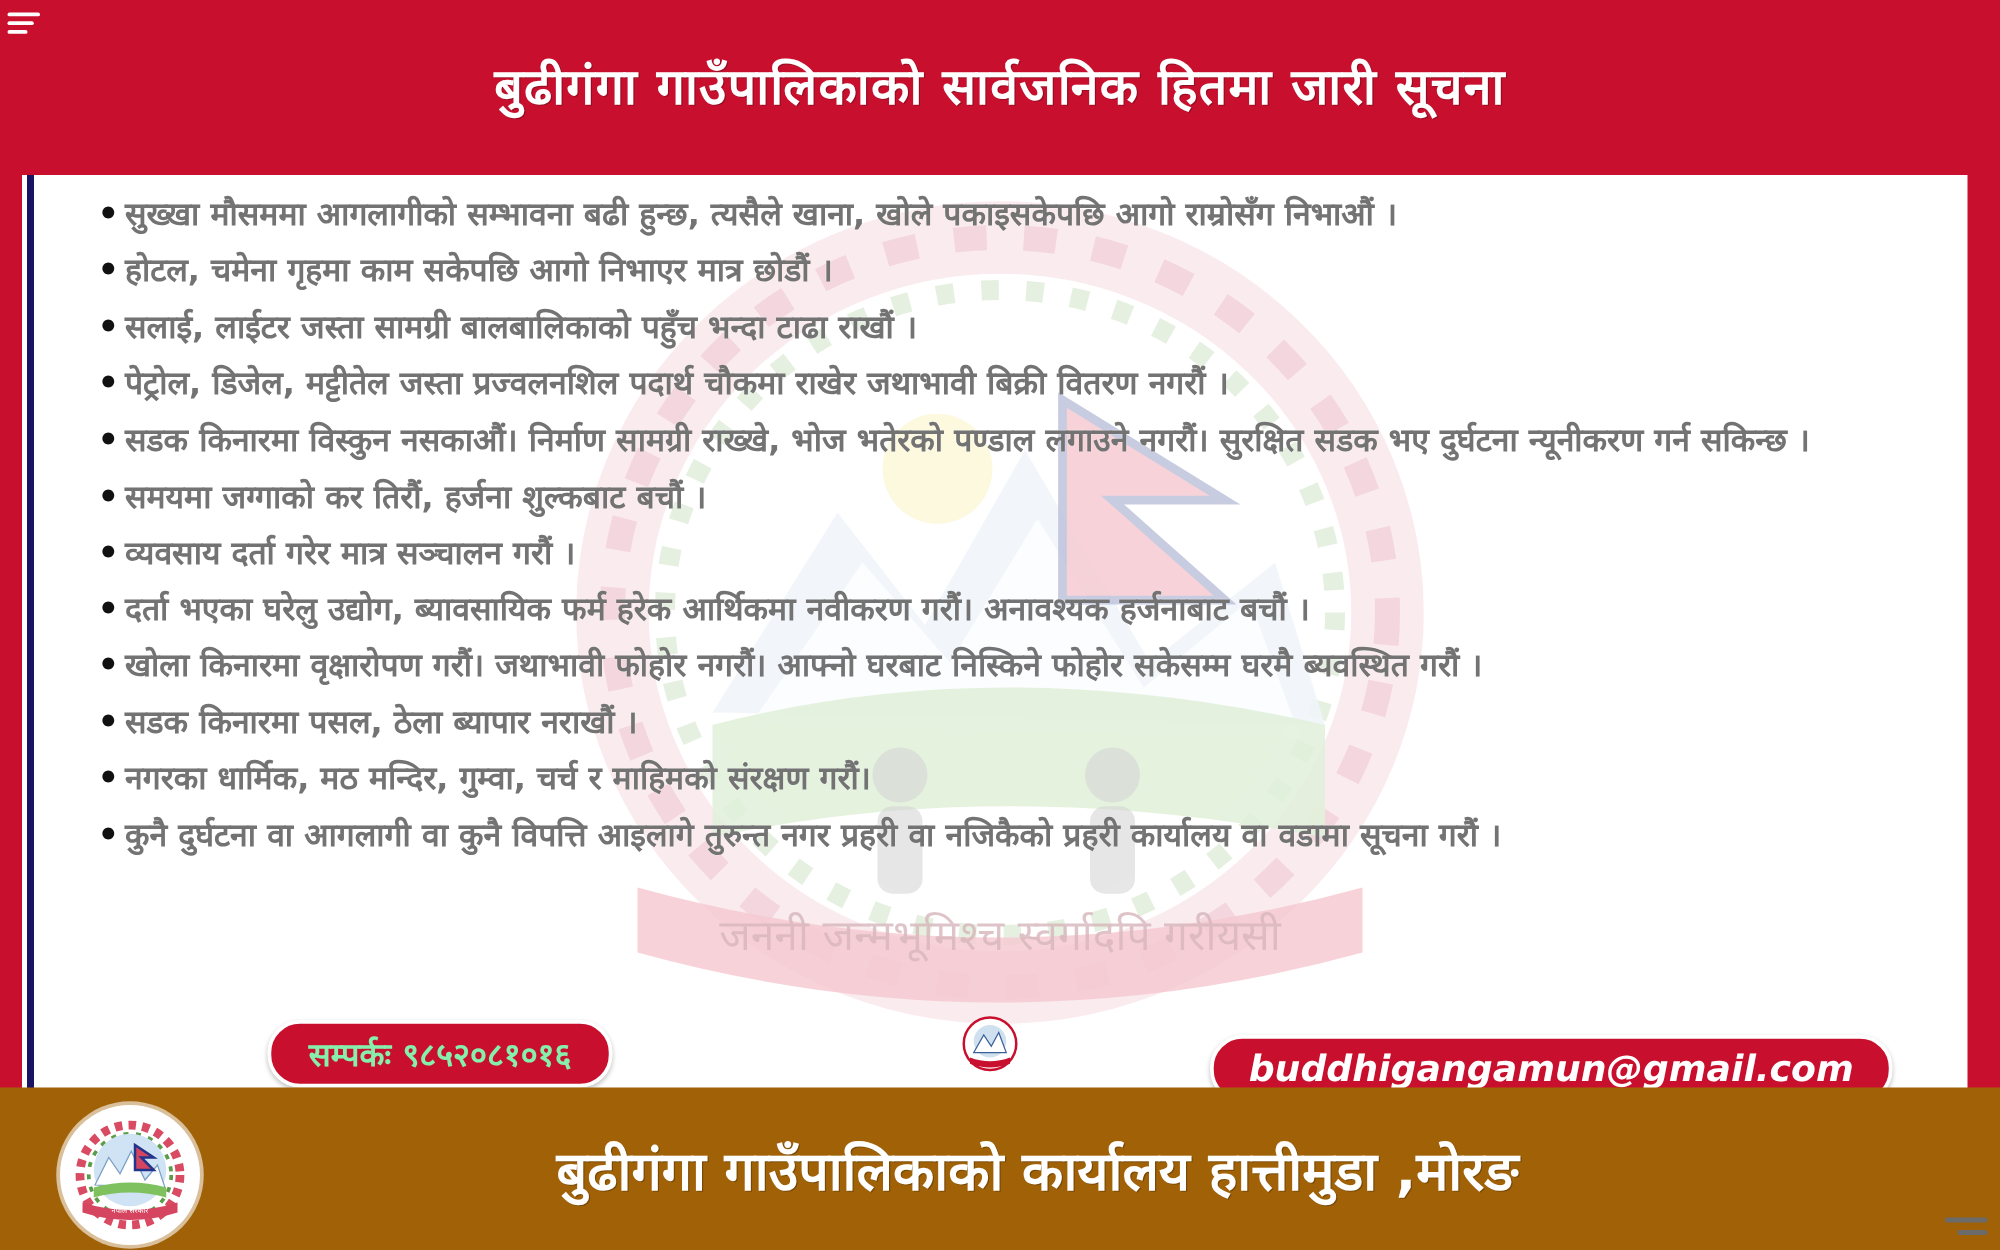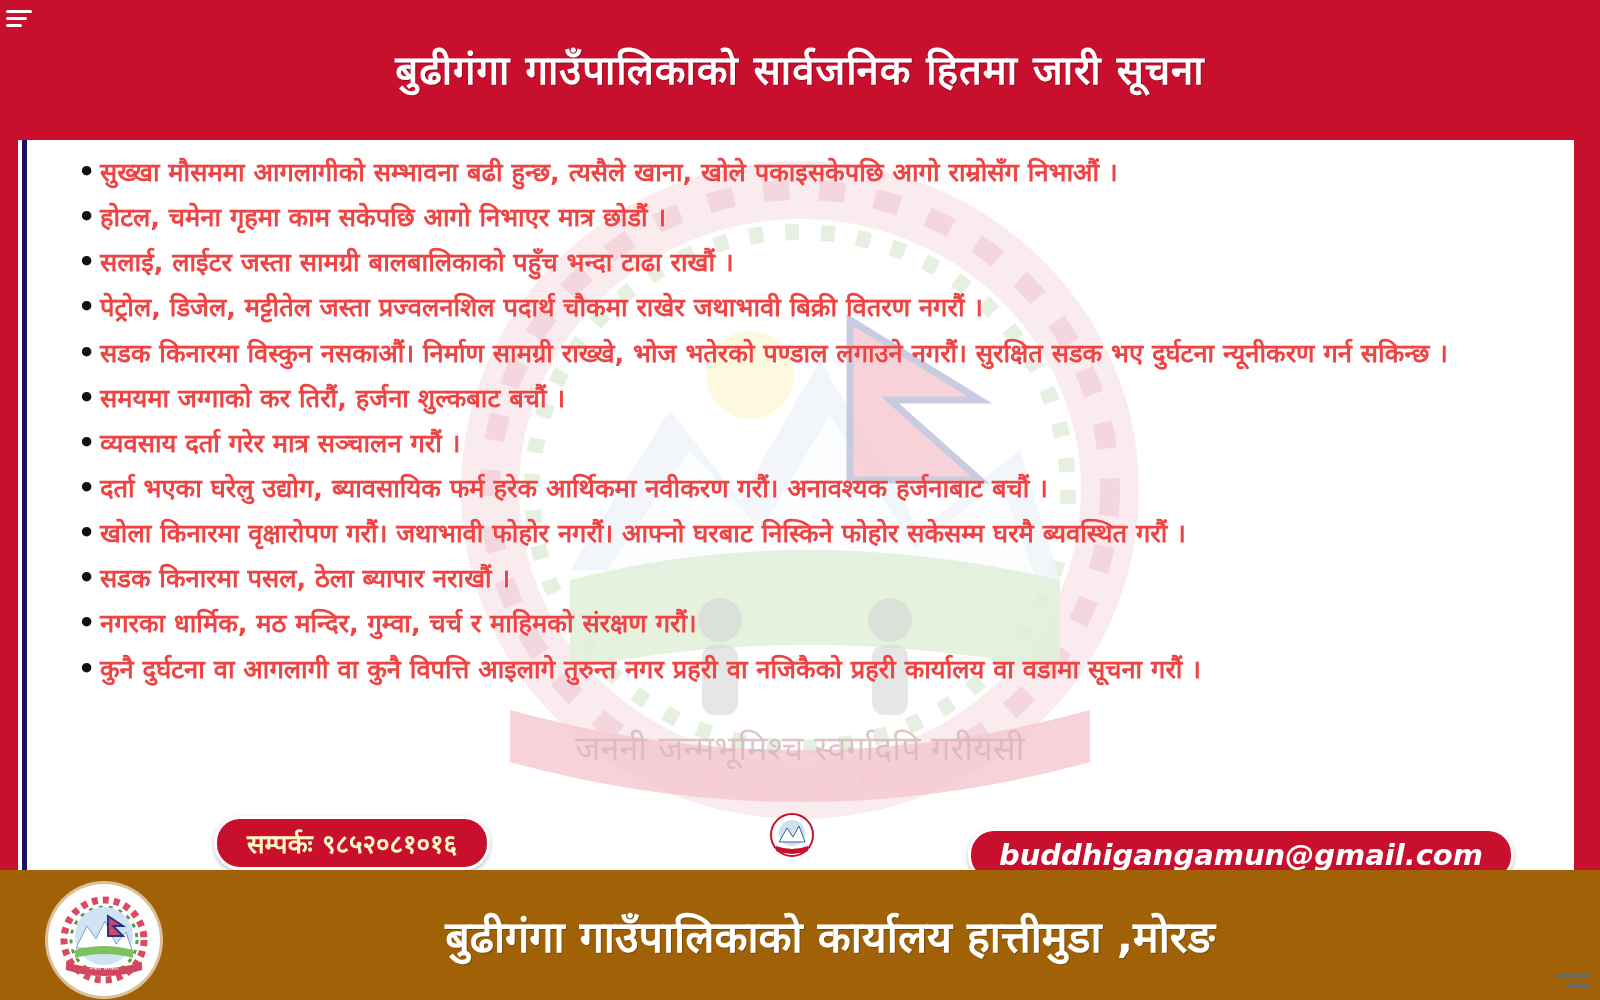--- a/index.html
+++ b/index.html
@@ -59,42 +59,42 @@
     pointer-events: none;
   }
 
   
   .content {
     position: absolute; left: 40px; top: 148px; width: 1534px; height: 660px;
     padding: 8px 24px 0 34px;
   }
   .bullet {
     position: relative;
-    color: #ef4444;
+    color: #737373;
     font-size: 25.5px;
     line-height: 1.30;
     margin-bottom: 12px;
     padding-left: 26px;
     font-weight: bold;
     text-shadow: 0 0 1px rgba(255,255,255,.9);
   }
   .bullet::before {
     content: "•";
     position: absolute; left: 4px; top: -2px;
     font-size: 27px;
     color: #111111;
   }
 
   
   .contact-strip {
     position: absolute; left: 34px; top: 812px; width: 1540px; height: 58px;
   }
   .contact-pill {
     position: absolute; left: 180px; top: 4px;
-    background: #c8102e; color: #fef9c3;
+    background: #c8102e; color: #86efac;
     border: 3px solid #ffffff;
     border-radius: 26px;
     padding: 6px 30px;
     font-size: 26px; font-weight: bold;
     box-shadow: 0 2px 4px rgba(0,0,0,.25);
     white-space: nowrap;
   }
   .email-pill {
     position: absolute; right: 60px; top: 16px;
     background: #c8102e; color: #ffffff;

